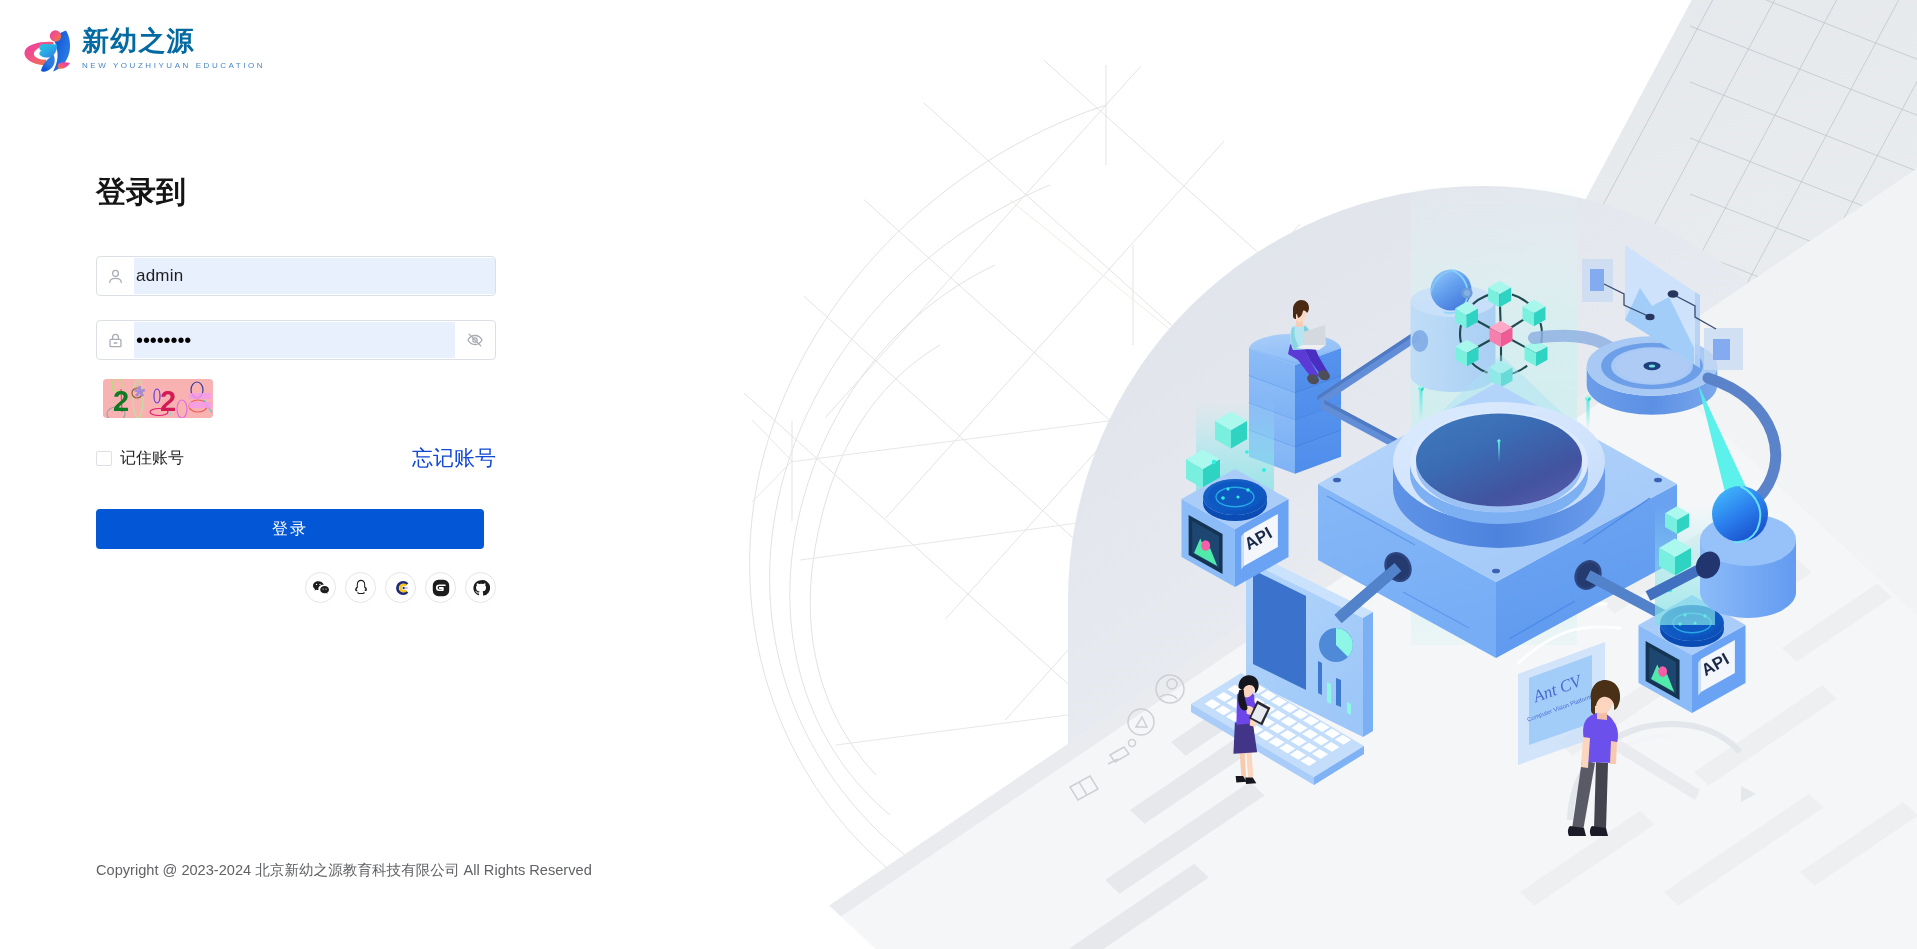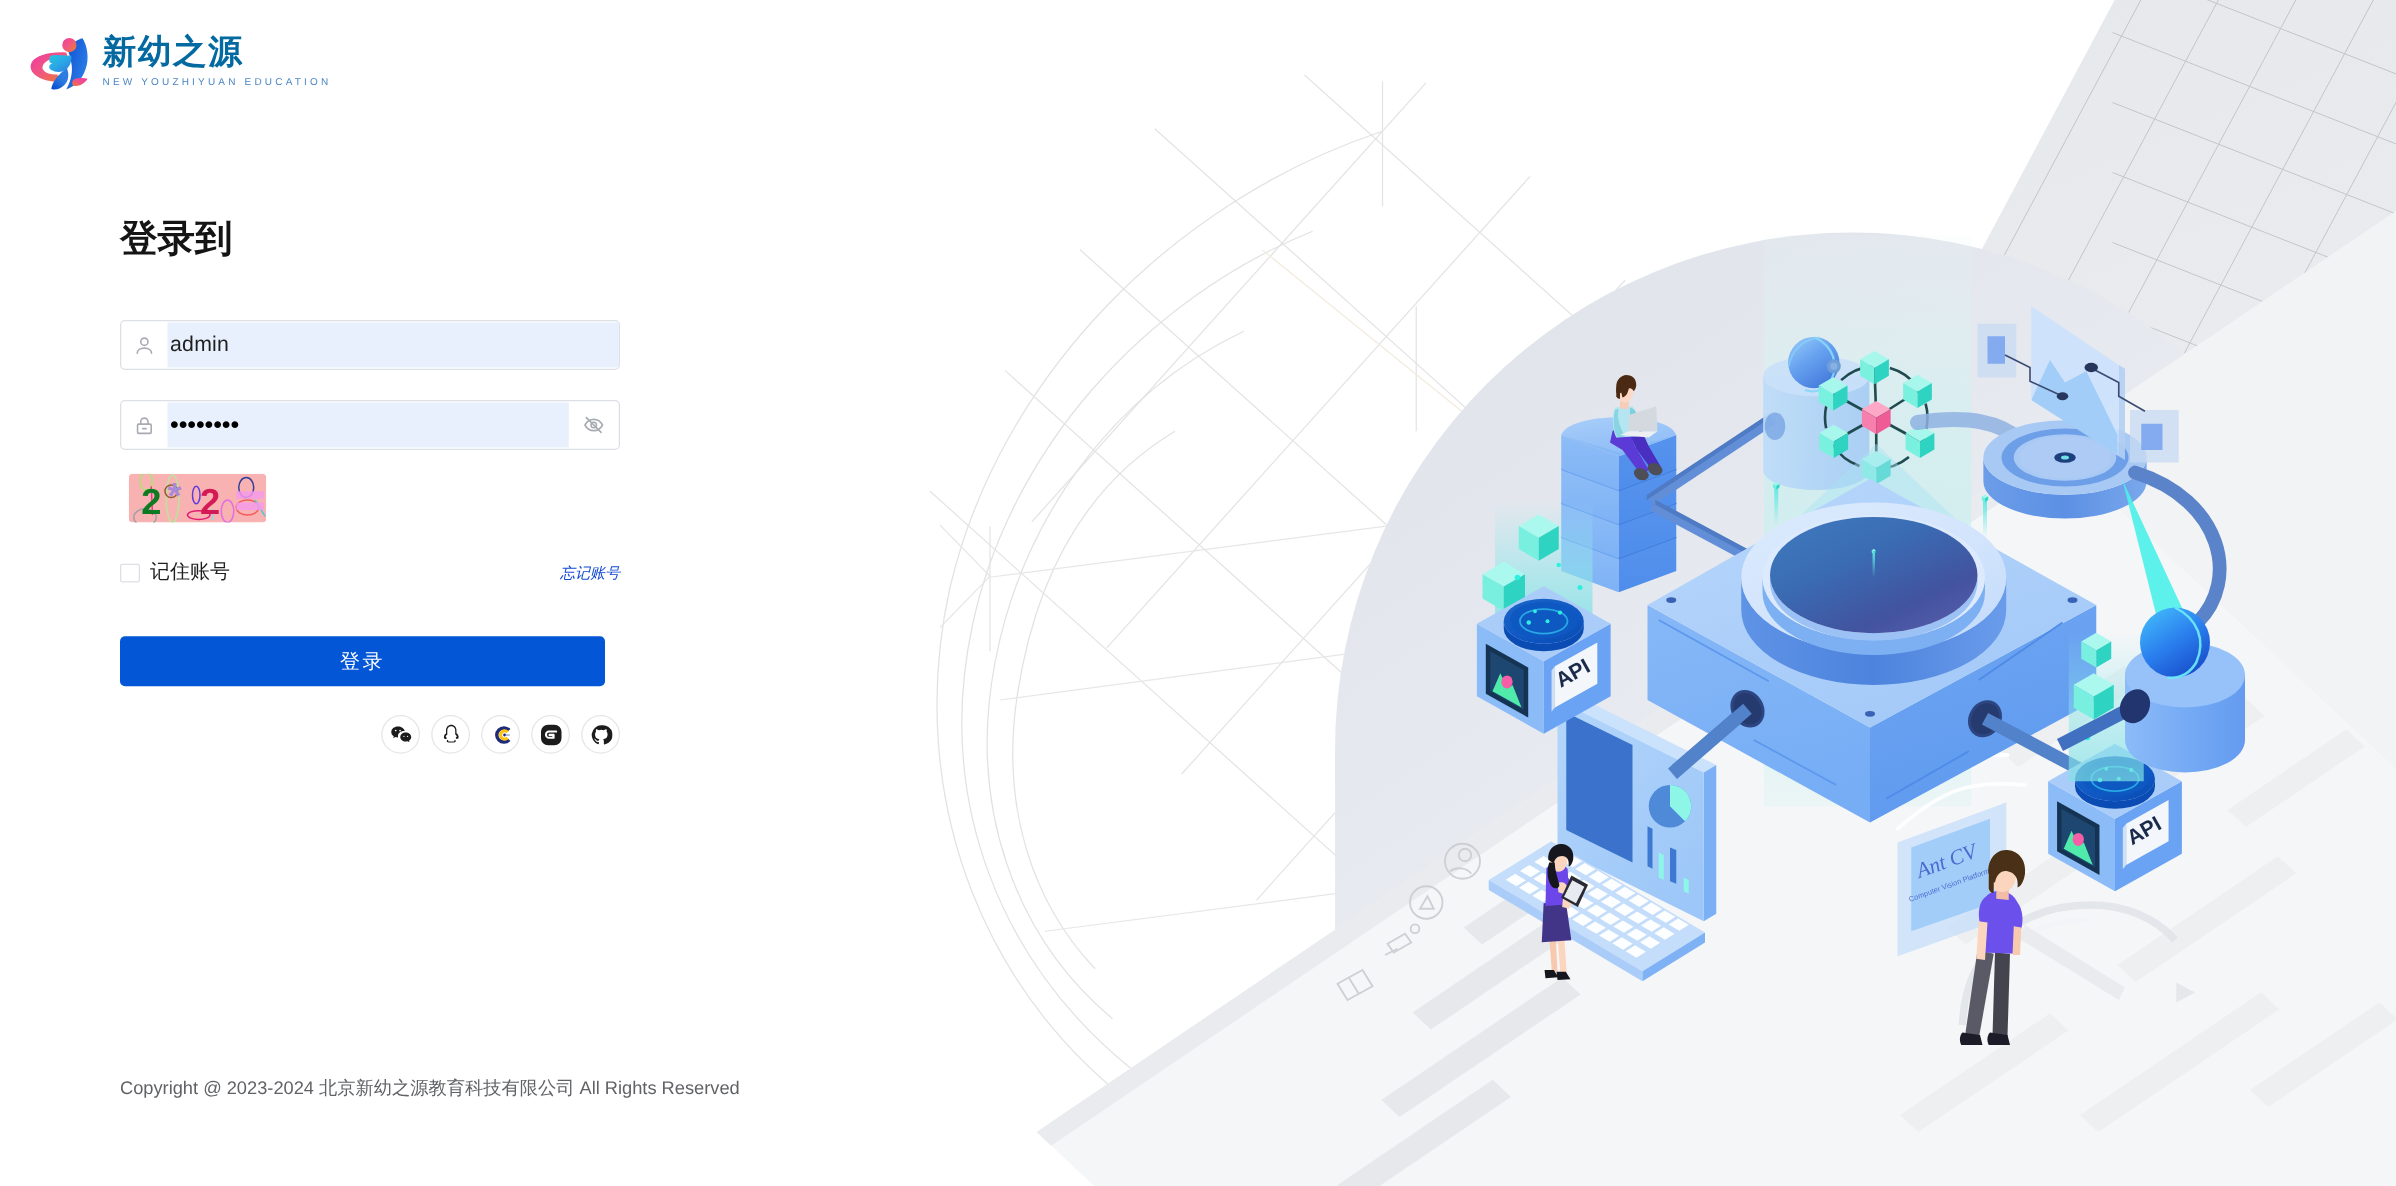--- a/index.html
+++ b/index.html
@@ -33,21 +33,21 @@
   .fld .suf{width:40px;display:flex;align-items:center;justify-content:center;}
   .row2{margin-top:24px;}
   .caprow{margin-top:19px;display:flex;align-items:center;}
   .caprow .fld{width:285px;}
   .fld .ph{flex:1;font-size:16px;color:#a8abb2;padding-left:1px;line-height:20px;}
   #capimg{margin-left:7px;width:110px;height:39px;border-radius:3px;display:block;}
   .optrow{margin-top:32px;height:16px;display:flex;align-items:center;justify-content:space-between;}
   .cbwrap{display:flex;align-items:center;cursor:pointer;}
   .cb{width:16px;height:15px;border:1px solid #dcdfe6;border-radius:2px;background:#fff;}
   .cblabel{margin-left:8px;font-size:16px;color:#1f1f1f;line-height:16px;}
-  .forgot{font-size:12px;color:#1249d3;cursor:pointer;line-height:16px;font-style:italic;}
+  .forgot{font-size:21px;color:#1249d3;cursor:pointer;line-height:16px;}
   .btn{margin-top:43px;width:388px;height:40px;background:#0356d6;color:#fff;border:0;border-radius:4px;
        font-size:16px;font-family:inherit;cursor:pointer;letter-spacing:2px;}
   .social{margin-top:23px;display:flex;justify-content:flex-end;gap:9px;}
   .sbtn{width:31px;height:31px;border-radius:50%;border:1px solid #e4e5e7;background:#fff;
         display:flex;align-items:center;justify-content:center;cursor:pointer;}
   .sbtn svg{display:block;}
   .foot{position:absolute;left:96px;top:861px;color:#606266;font-size:14.6px;z-index:6;letter-spacing:0;}
 </style>
 </head>
 <body>

